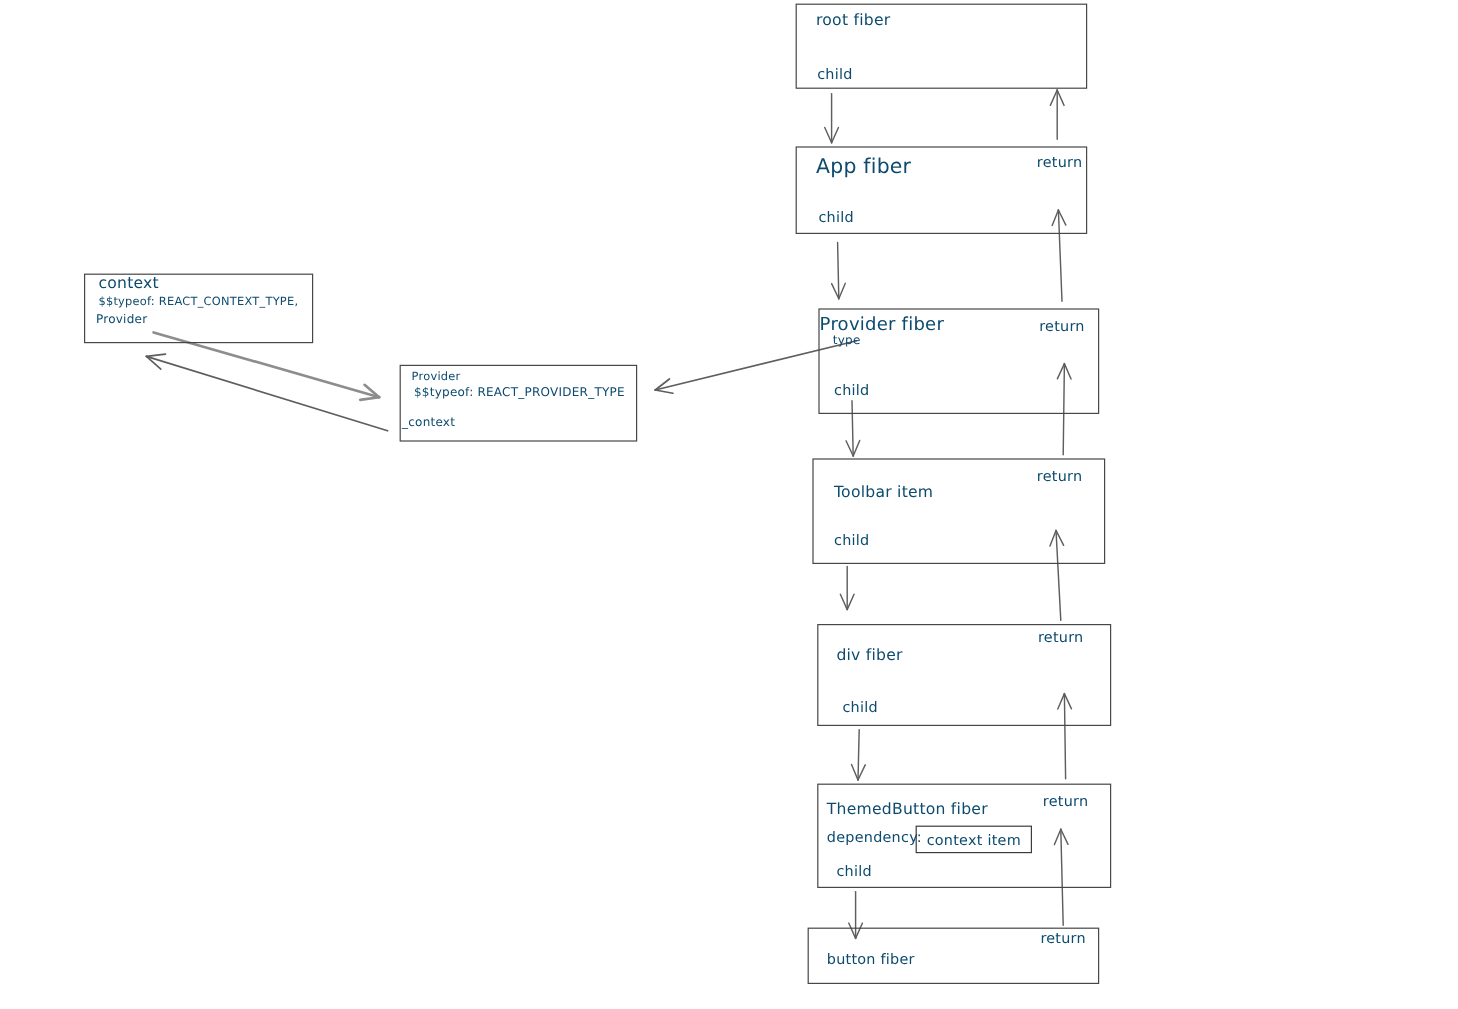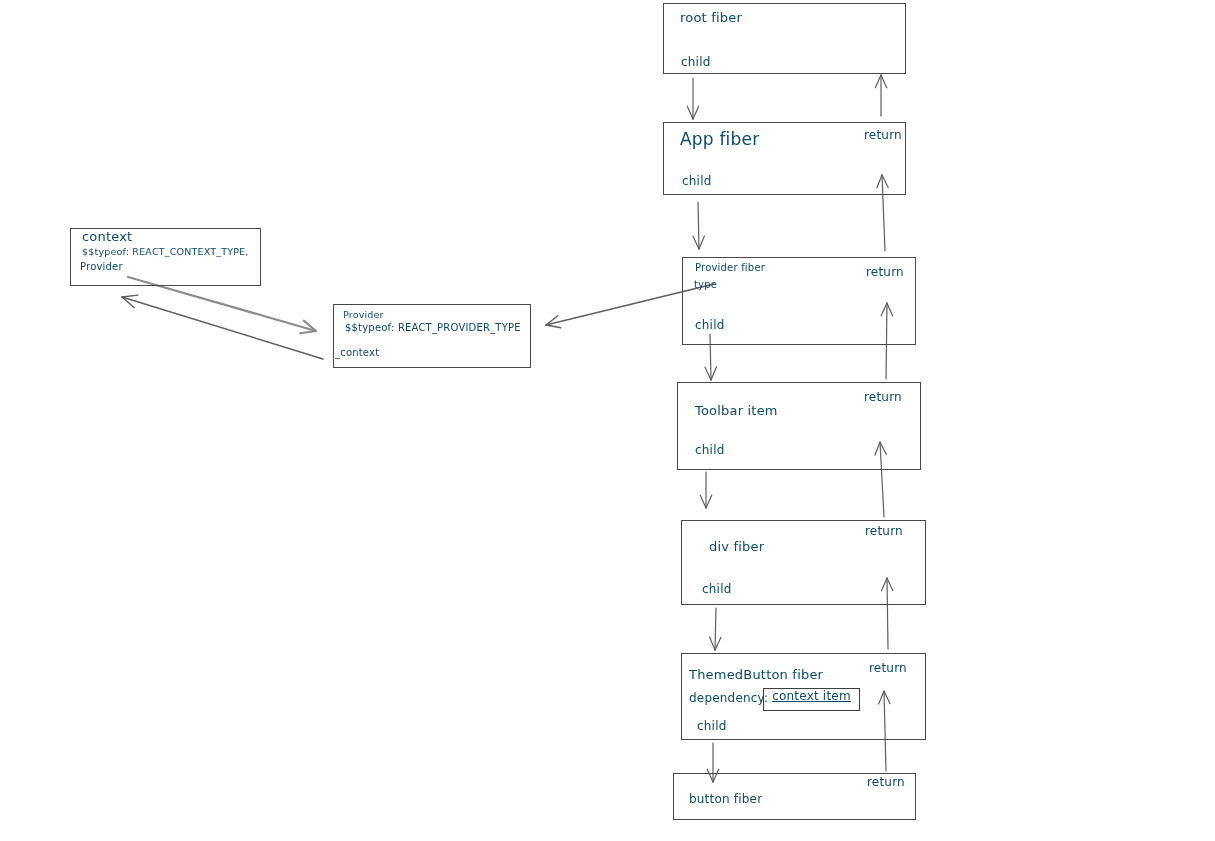--- a/index.html
+++ b/index.html
@@ -20,21 +20,21 @@
   .lbl{
     position:absolute;
     white-space:nowrap;
     letter-spacing:0.2px;
     line-height:1.15;
   }
   .inner-box{
     position:absolute;
     border:1.5px solid #3d3d3d;
     box-sizing:border-box;
-    display:flex;justify-content:center;text-decoration:underline;
+    display:flex;align-items:center;justify-content:center;
   }
   #arrow-layer{
     position:absolute;left:0;top:0;width:1215px;height:841px;
     pointer-events:none;
   }
 </style>
 </head>
 <body>
 
 <div id="canvas">
@@ -122,34 +122,34 @@
     <span class="lbl" style="left:17px;top:52px;font-size:12px">child</span>
   </div>
 
   <div class="box" style="left:663px;top:122px;width:243px;height:73px">
     <span class="lbl" style="left:16px;top:7px;font-size:17px">App fiber</span>
     <span class="lbl" style="left:200px;top:6px;font-size:12px">return</span>
     <span class="lbl" style="left:18px;top:52px;font-size:12px">child</span>
   </div>
 
   <div class="box" style="left:682px;top:257px;width:234px;height:88px">
-    <span class="lbl" style="left:12px;top:4px;font-size:10px">Provider fiber</span>
+    <span class="lbl" style="left:0;top:4px;font-size:15px">Provider fiber</span>
     <span class="lbl" style="left:11px;top:21px;font-size:10px">type</span>
     <span class="lbl" style="left:183px;top:8px;font-size:12px">return</span>
     <span class="lbl" style="left:12px;top:61px;font-size:12px">child</span>
   </div>
 
   <div class="box" style="left:677px;top:382px;width:244px;height:88px">
     <span class="lbl" style="left:17px;top:21px;font-size:13px">Toolbar item</span>
     <span class="lbl" style="left:186px;top:8px;font-size:12px">return</span>
     <span class="lbl" style="left:17px;top:61px;font-size:12px">child</span>
   </div>
 
   <div class="box" style="left:681px;top:520px;width:245px;height:85px">
-    <span class="lbl" style="left:27px;top:19px;font-size:13px">div fiber</span>
+    <span class="lbl" style="left:15px;top:19px;font-size:13px">div fiber</span>
     <span class="lbl" style="left:183px;top:4px;font-size:12px">return</span>
     <span class="lbl" style="left:20px;top:62px;font-size:12px">child</span>
   </div>
 
   <div class="box" style="left:681px;top:653px;width:245px;height:87px">
     <span class="lbl" style="left:7px;top:14px;font-size:13px">ThemedButton fiber</span>
     <span class="lbl" style="left:187px;top:8px;font-size:12px">return</span>
     <span class="lbl" style="left:7px;top:38px;font-size:12px">dependency:</span>
     <div class="inner-box" style="left:81px;top:34px;width:97px;height:23px">
       <span style="font-size:12px;letter-spacing:0.2px">context item</span>

